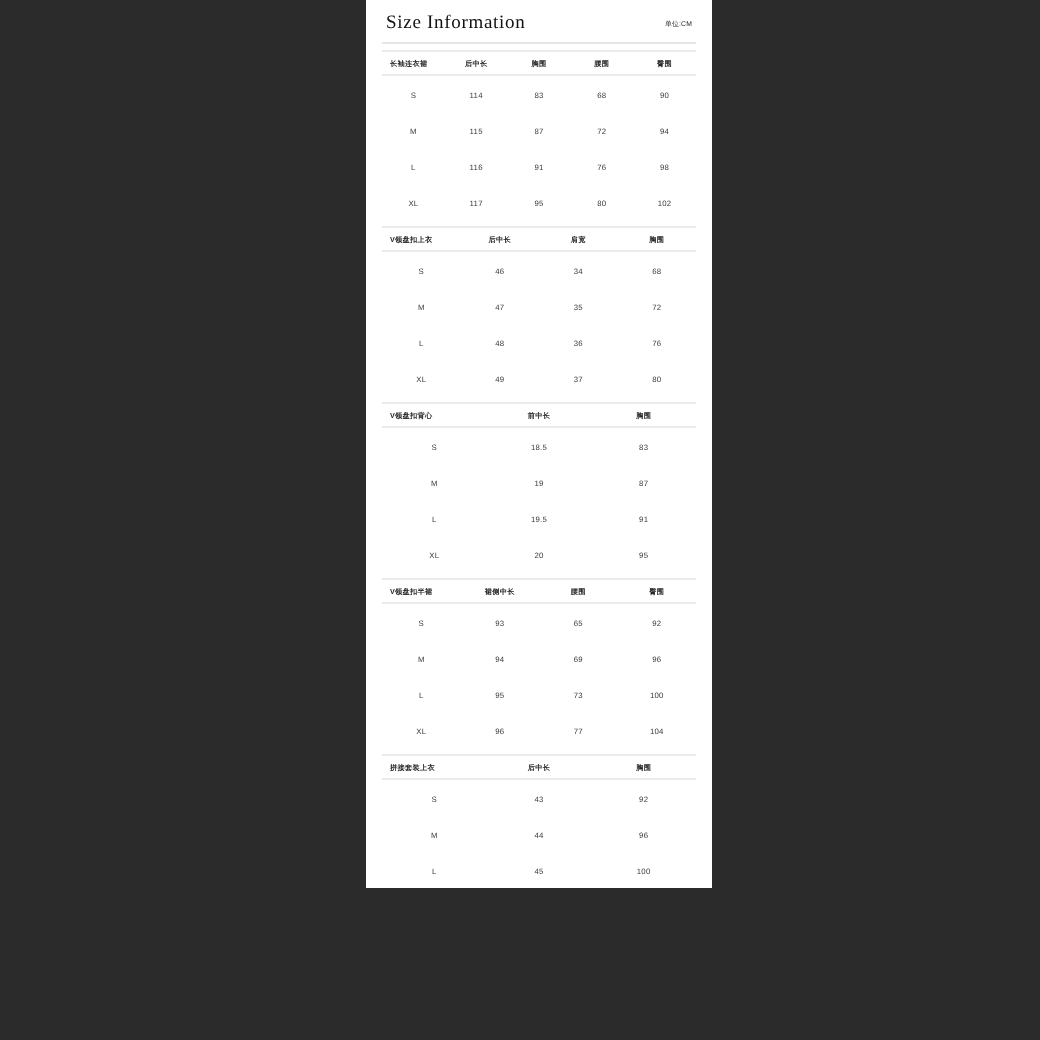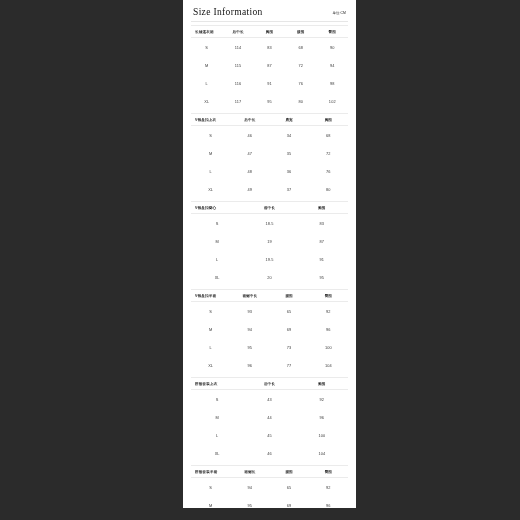--- a/index.html
+++ b/index.html
@@ -17,21 +17,21 @@
     position: relative;
     width: 520px;
     height: 520px;
     background: #2b2b2b;
     display: flex;
     justify-content: center;
   }
   .panel {
     position: relative;
     width: 173px;
-    height: 508px;
+    height: 444px;
     background: #ffffff;
     box-sizing: border-box;
     padding: 0 8px;
     overflow: hidden;
     margin-left: 19px;
   }
   .title-bar {
     display: flex;
     align-items: baseline;
     justify-content: space-between;

